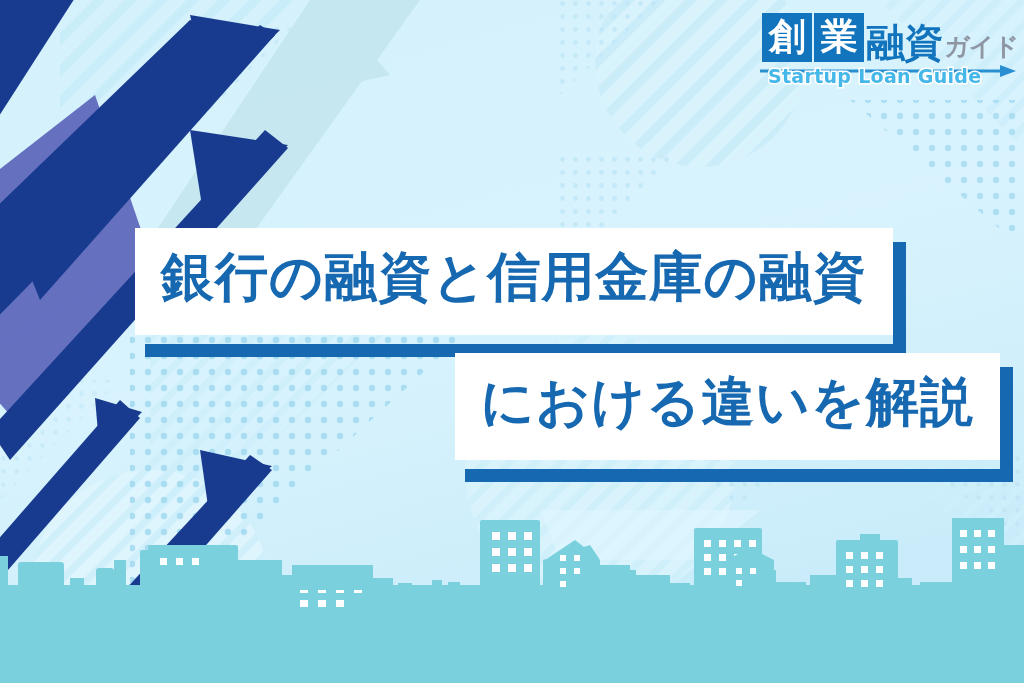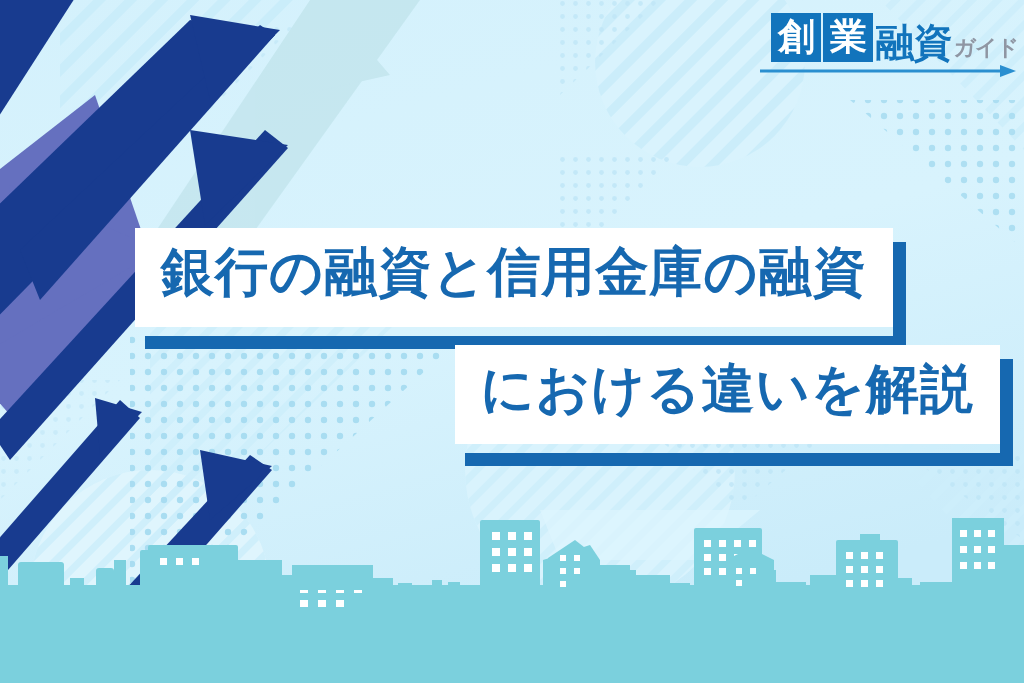--- a/index.html
+++ b/index.html
@@ -20,23 +20,23 @@
   .tline.l1{justify-content:flex-start;padding-left:135px;}
   .tline.l2{justify-content:flex-end;padding-right:24px;margin-top:18px;text-align:right;}
   .band{position:relative;background:#ffffff;display:inline-block;}
   .band .txt{
     display:block;
     color:#1668b0;
     font-weight:700;
     font-size:53px;
     line-height:1.0;
     letter-spacing:1px;
-    padding:22px 26px 24px 26px;
+    padding:22px 26px 32px 26px;
     white-space:nowrap;
-    font-family:Liberation Mono, monospace;
+    font-family:Liberation Sans, sans-serif;
   }
   .band .rightbar{
     position:absolute;right:-13px;top:14px;bottom:-12px;width:13px;background:#1668b0;
   }
   .band .underbar{
     position:absolute;left:10px;right:-13px;bottom:-22px;height:13px;background:#1668b0;
   }
 
   
   .logo{position:absolute;right:6px;top:14px;width:262px;height:84px;}
@@ -45,21 +45,21 @@
     background:#1274bc;color:#ffffff;font-weight:700;font-size:37px;line-height:1;
     padding:3px 2px 5px 2px;margin-right:2px;width:42px;text-align:center;
     font-family:"DejaVu Sans","Liberation Sans",sans-serif;
     border:2px solid #1274bc;
   }
   .kplain{
     color:#1274bc;font-weight:700;font-size:39px;line-height:1;
     font-family:Liberation Sans, sans-serif;letter-spacing:-1px;
   }
   .kgray{
-    color:#8f96a3;font-weight:700;font-size:22px;line-height:1;
+    color:#8f96a3;font-weight:700;font-size:25px;line-height:1;
     margin-left:2px;align-self:flex-end;padding-bottom:3px;
     font-family:"DejaVu Sans","Liberation Sans",sans-serif;letter-spacing:-1px;
   }
   .logo-sub{
     position:relative;margin-top:3px;text-align:left;padding-left:12px;
     color:#45b7e8;font-weight:700;font-size:19px;letter-spacing:.3px;
     -webkit-text-stroke:3px #ffffff;paint-order:stroke fill;
     font-family:"DejaVu Sans","Liberation Sans",sans-serif;
   }
   .logo-sub span{position:relative;}
@@ -353,20 +353,23 @@
     <div class="logo-row">
       <span class="kbox">創</span>
       <span class="kbox">業</span>
       <span class="kplain">融資</span>
       <span class="kgray">ガイド</span>
     </div>
     <svg width="262" height="14" style="position:absolute;left:0;top:50px;">
       <line x1="4" y1="7" x2="248" y2="7" stroke="#2a8fd0" stroke-width="3"></line>
       <polygon points="244,1 260,7 244,13" fill="#2a8fd0"></polygon>
     </svg>
+    <div class="logo-sub">
+      <span>Startup Loan Guide</span>
+    </div>
   </div>
 
   <div class="title-wrap">
     <div class="tline l1">
       <div class="band">
         <span class="txt">銀行の融資と信用金庫の融資</span>
         <span class="rightbar"></span>
         <span class="underbar"></span>
       </div>
     </div>

